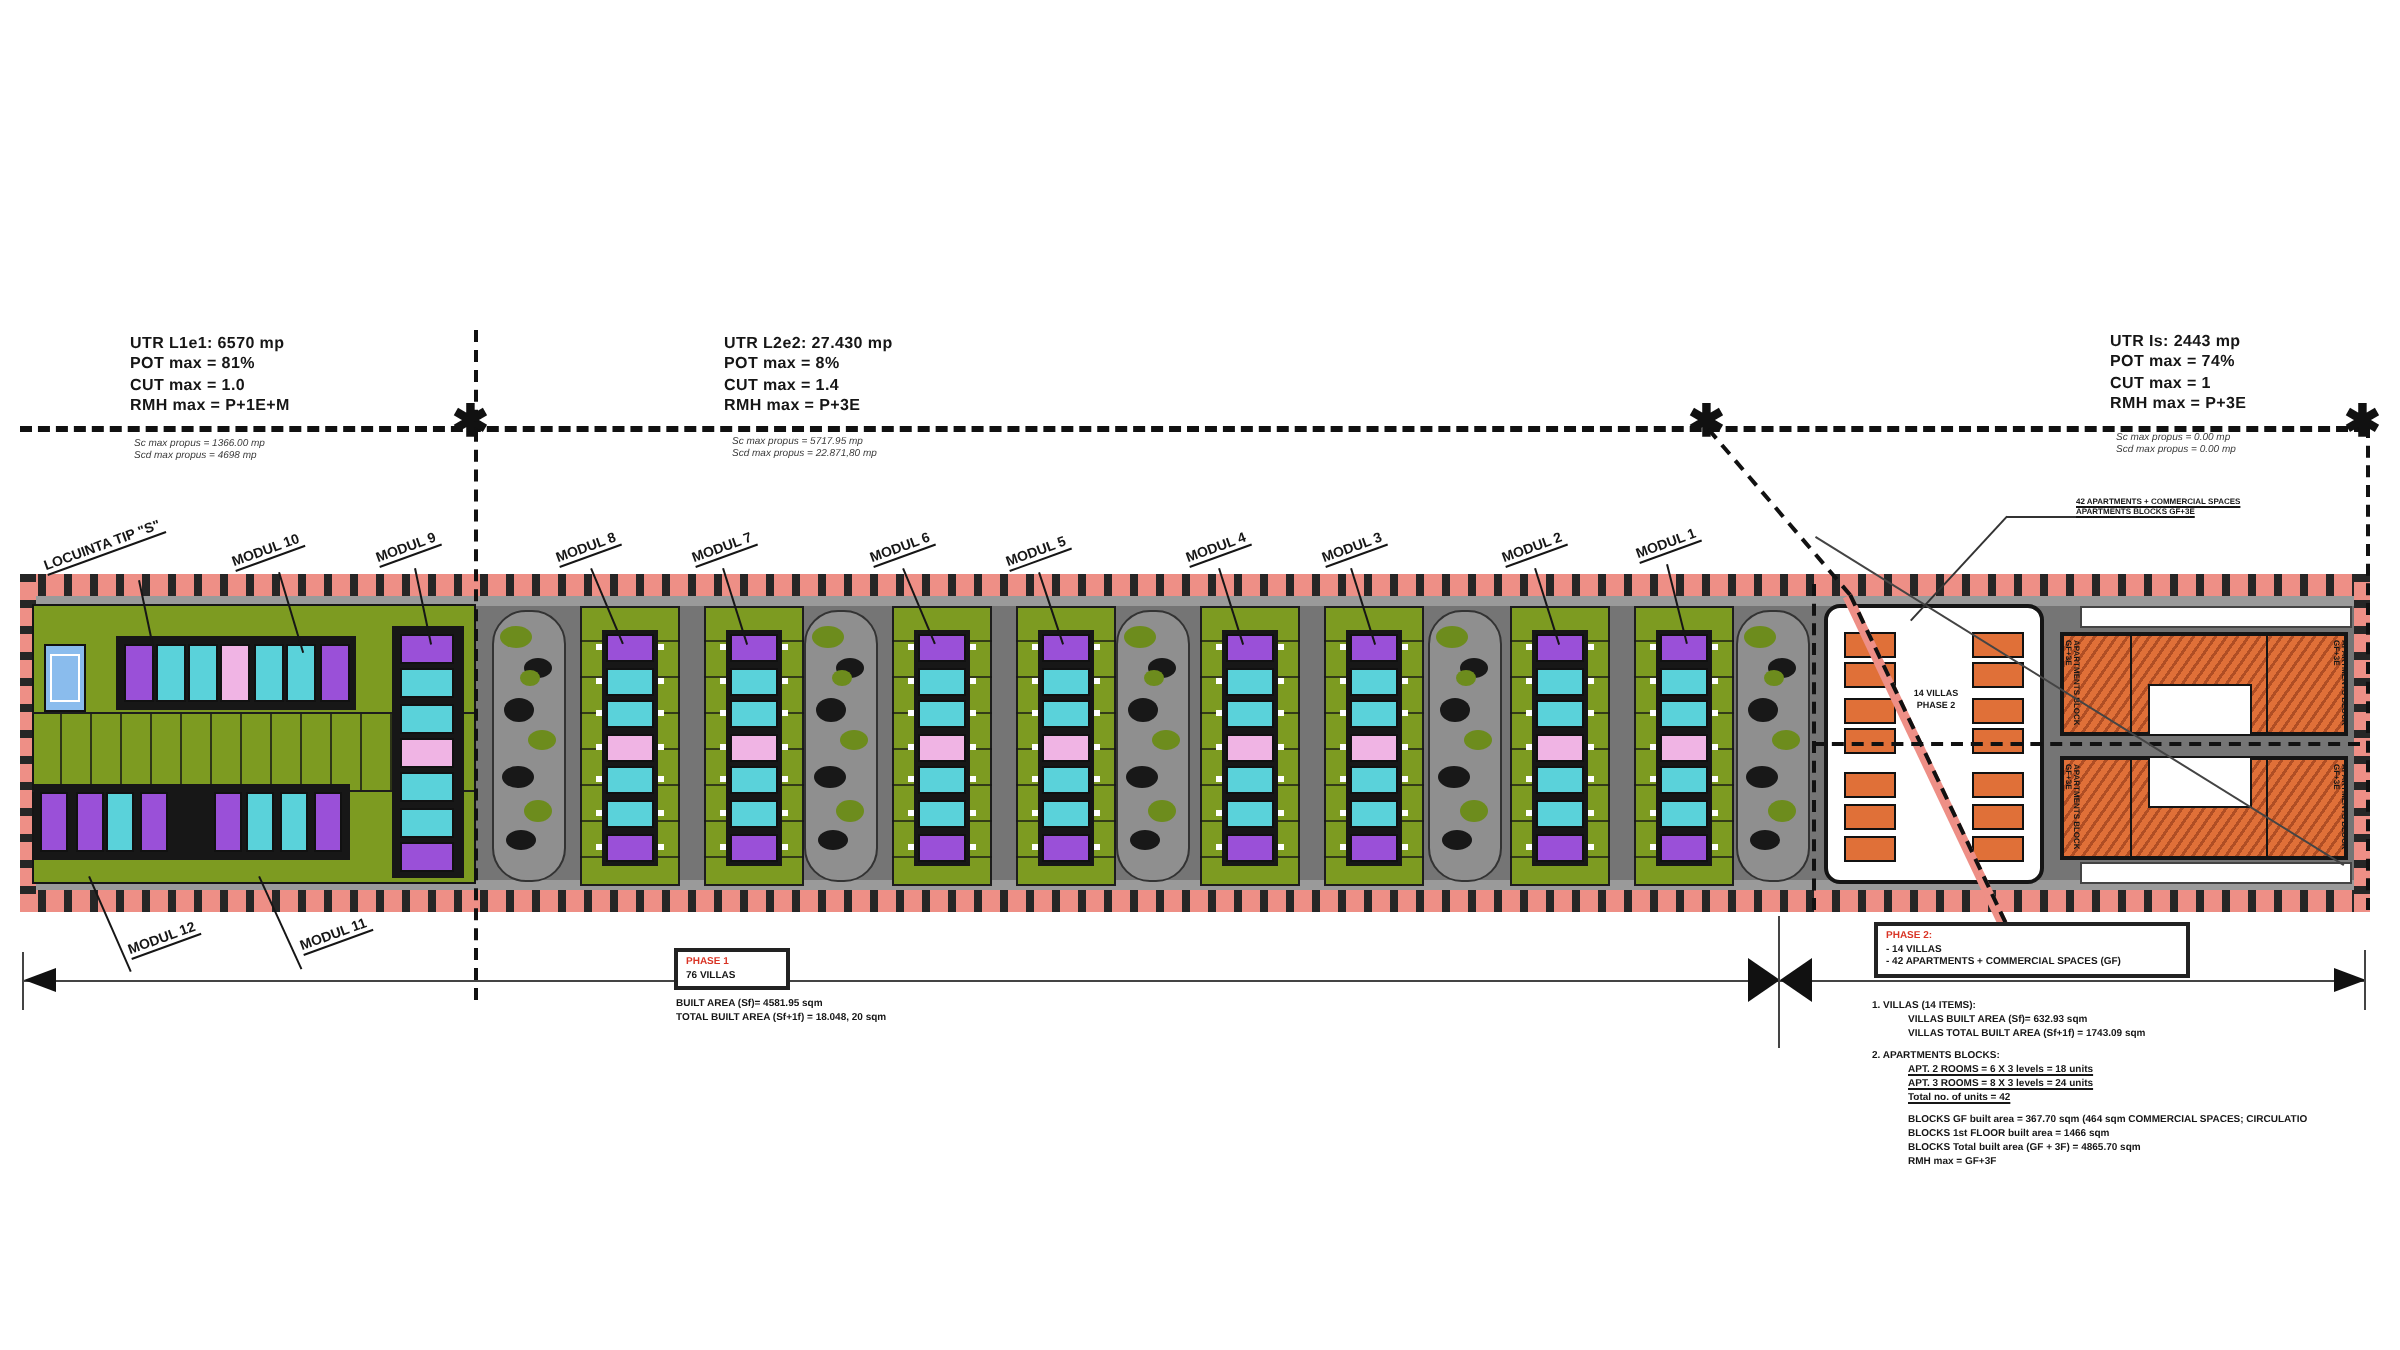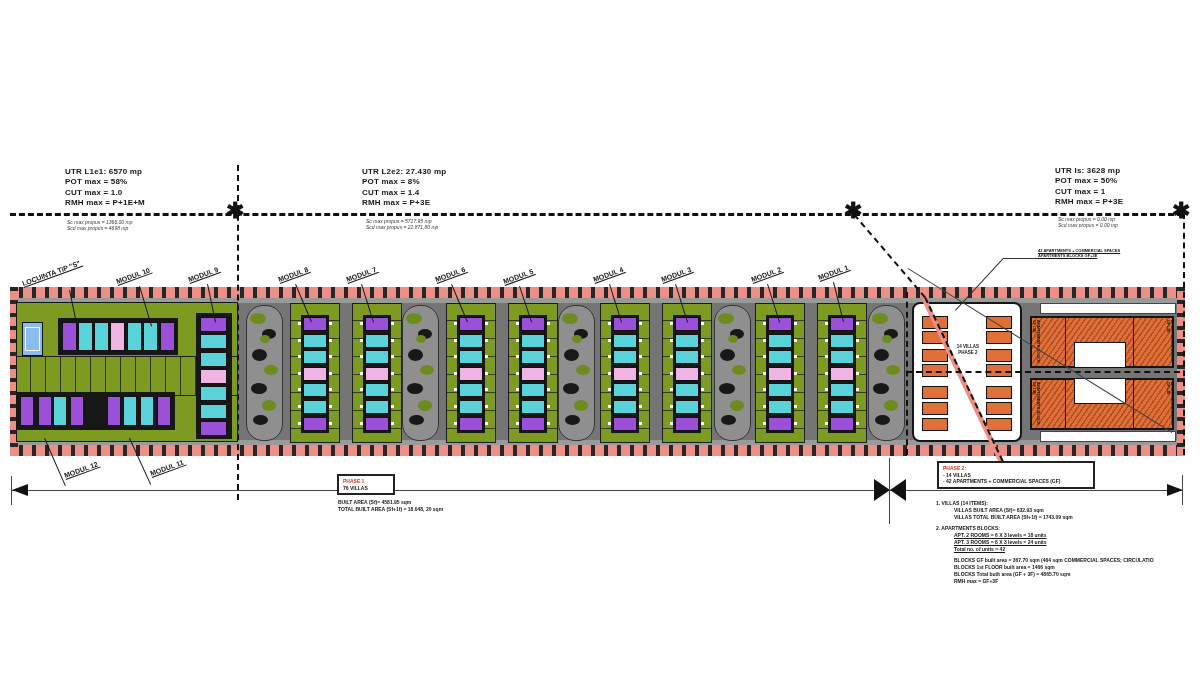--- a/index.html
+++ b/index.html
@@ -353,41 +353,41 @@
       <div class="abs" style="left: 1167px; top: 484px; width: 0px; height: 0px; border-top: 6px solid transparent; border-bottom: 6px solid transparent; border-left: 16px solid rgb(17, 17, 17);"></div>
       <div class="abs" style="left: 874px; top: 479px; width: 0px; height: 0px; border-top: 11px solid transparent; border-bottom: 11px solid transparent; border-left: 16px solid rgb(17, 17, 17);"></div>
       <div class="abs" style="left: 890px; top: 479px; width: 0px; height: 0px; border-top: 11px solid transparent; border-bottom: 11px solid transparent; border-right: 16px solid rgb(17, 17, 17);"></div>
       <div class="abs" style="left: 12px; top: 476px; width: 29px; height: 0px; border-top: 1px solid rgb(68, 68, 68); transform-origin: 0px 0px; transform: rotate(1.5708rad);"></div>
       <div class="abs" style="left: 890px; top: 458px; width: 66px; height: 0px; border-top: 1px solid rgb(68, 68, 68); transform-origin: 0px 0px; transform: rotate(1.5708rad);"></div>
       <div class="abs" style="left: 1183px; top: 475px; width: 30px; height: 0px; border-top: 1px solid rgb(68, 68, 68); transform-origin: 0px 0px; transform: rotate(1.5708rad);"></div>
     </div>
   <div id="utr-layer">
       <div class="abs" style="left: 65px; top: 167px;">
         <div class="utr-line">UTR L1e1: 6570 mp</div>
-        <div class="utr-line">POT max = 58%</div>
+        <div class="utr-line">POT max = 81%</div>
         <div class="utr-line">CUT max = 1.0</div>
         <div class="utr-line">RMH max = P+1E+M</div>
       </div>
       <div class="abs" style="left: 67px; top: 219px;">
         <div class="utr-sub">Sc max propus = 1366.00 mp</div>
         <div class="utr-sub">Scd max propus = 4698 mp</div>
       </div>
       <div class="abs" style="left: 362px; top: 167px;">
         <div class="utr-line">UTR L2e2: 27.430 mp</div>
         <div class="utr-line">POT max = 8%</div>
         <div class="utr-line">CUT max = 1.4</div>
         <div class="utr-line">RMH max = P+3E</div>
       </div>
       <div class="abs" style="left: 366px; top: 218px;">
         <div class="utr-sub">Sc max propus = 5717.95 mp</div>
         <div class="utr-sub">Scd max propus = 22.871,80 mp</div>
       </div>
       <div class="abs" style="left: 1055px; top: 166px;">
-        <div class="utr-line">UTR Is: 3628 mp</div>
-        <div class="utr-line">POT max = 50%</div>
+        <div class="utr-line">UTR Is: 2443 mp</div>
+        <div class="utr-line">POT max = 74%</div>
         <div class="utr-line">CUT max = 1</div>
         <div class="utr-line">RMH max = P+3E</div>
       </div>
       <div class="abs" style="left: 1058px; top: 216px;">
         <div class="utr-sub">Sc max propus = 0.00 mp</div>
         <div class="utr-sub">Scd max propus = 0.00 mp</div>
       </div>
     </div>
   <div id="labels-layer">
       <div class="abs mod-label" style="left: 24px; top: 280px;">LOCUINTA TIP "S"</div>

